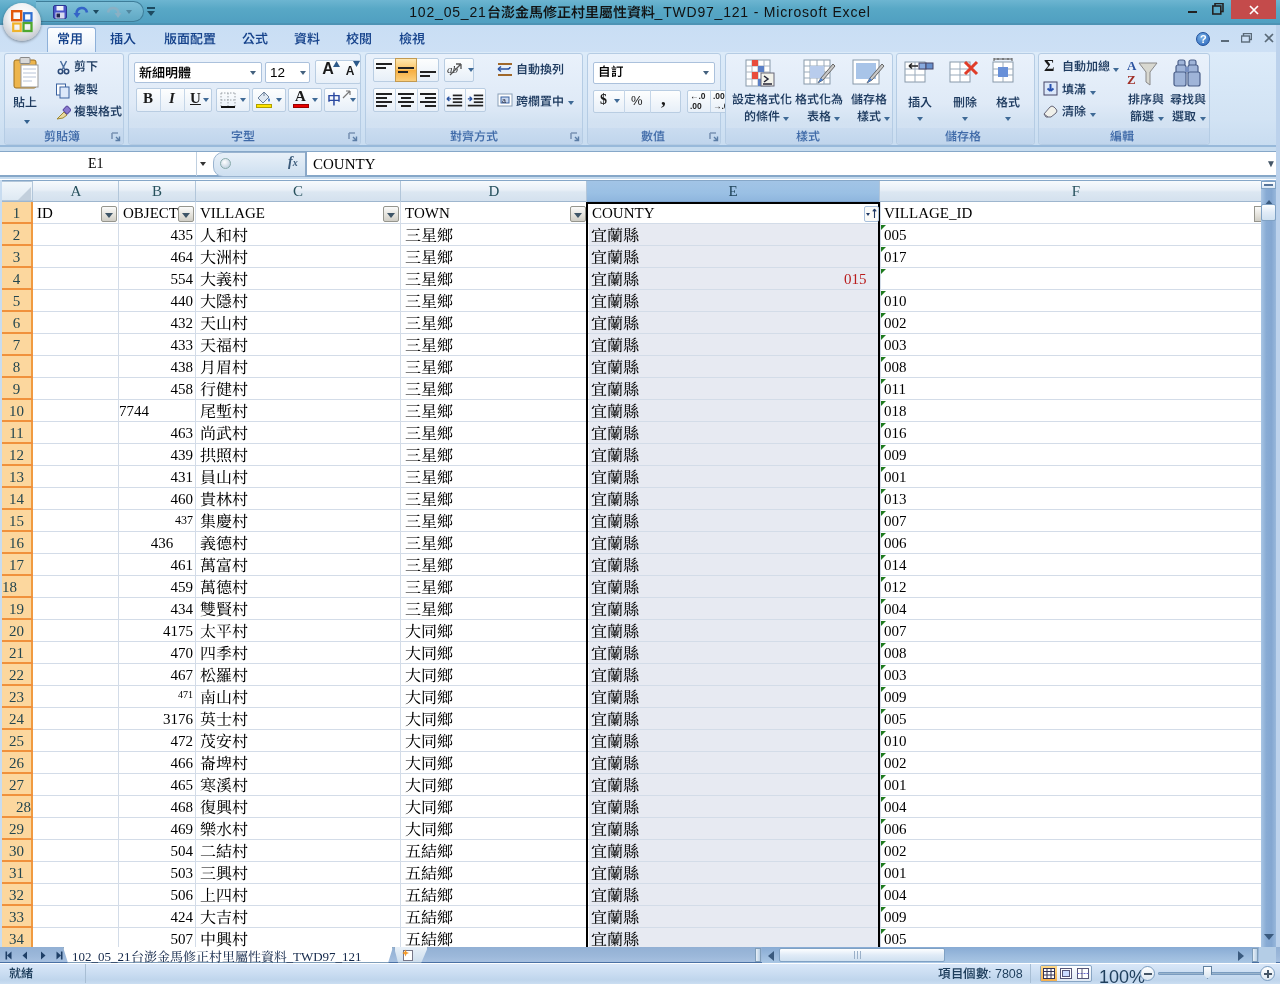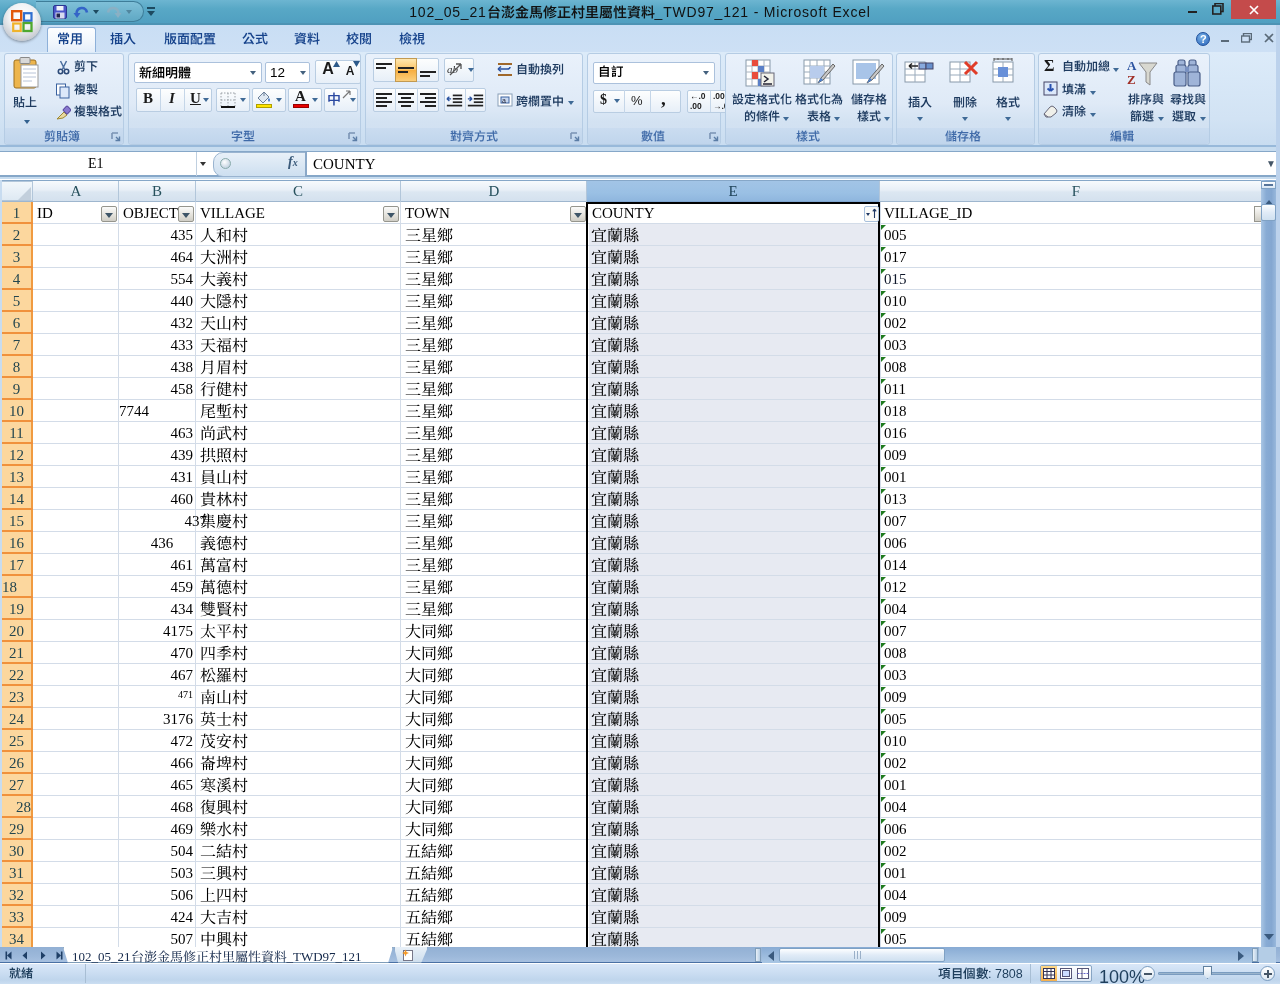--- a/index.html
+++ b/index.html
@@ -996,21 +996,21 @@
     </svg><svg class="k" viewBox="0 0 200 200">
       <use href="#f9109"></use>
     </svg></div>
 <div class="ab" style="left:591px;top:271px;font-size:16px;color:#000"><svg class="k" viewBox="0 0 200 200">
       <use href="#f5b9c"></use>
     </svg><svg class="k" viewBox="0 0 200 200">
       <use href="#f862d"></use>
     </svg><svg class="k" viewBox="0 0 200 200">
       <use href="#f7e23"></use>
     </svg></div>
-<div class="ab ser" style="left:884px;top:271px;font-size:15px;color:#0f172a">015</div>
+<div class="ab ser" style="left:844px;top:271px;font-size:15px;color:#b91c1c">015</div>
 <div class="ab" style="left:881px;top:269px;width:0;height:0;border-top:5px solid #1e7a1e;border-right:5px solid transparent"></div>
 <div class="ab ser" style="left:119px;top:293px;width:74px;text-align:right;font-size:15px;color:#000">440</div>
 <div class="ab" style="left:200px;top:293px;font-size:16px;color:#000"><svg class="k" viewBox="0 0 200 200">
       <use href="#f5927"></use>
     </svg><svg class="k" viewBox="0 0 200 200">
       <use href="#f96b1"></use>
     </svg><svg class="k" viewBox="0 0 200 200">
       <use href="#f6751"></use>
     </svg></div>
 <div class="ab" style="left:405px;top:293px;font-size:16px;color:#000"><svg class="k" viewBox="0 0 200 200">
@@ -1238,21 +1238,21 @@
     </svg></div>
 <div class="ab" style="left:591px;top:491px;font-size:16px;color:#000"><svg class="k" viewBox="0 0 200 200">
       <use href="#f5b9c"></use>
     </svg><svg class="k" viewBox="0 0 200 200">
       <use href="#f862d"></use>
     </svg><svg class="k" viewBox="0 0 200 200">
       <use href="#f7e23"></use>
     </svg></div>
 <div class="ab ser" style="left:884px;top:491px;font-size:15px;color:#000">013</div>
 <div class="ab" style="left:881px;top:489px;width:0;height:0;border-top:5px solid #1e7a1e;border-right:5px solid transparent"></div>
-<div class="ab ser" style="left:133px;top:513px;width:74px;text-align:right;font-size:15px;color:#000">437</div>
+<div class="ab ser" style="left:119px;top:513px;width:74px;text-align:right;font-size:12px;color:#000">437</div>
 <div class="ab" style="left:200px;top:513px;font-size:16px;color:#000"><svg class="k" viewBox="0 0 200 200">
       <use href="#f96c6"></use>
     </svg><svg class="k" viewBox="0 0 200 200">
       <use href="#f6176"></use>
     </svg><svg class="k" viewBox="0 0 200 200">
       <use href="#f6751"></use>
     </svg></div>
 <div class="ab" style="left:405px;top:513px;font-size:16px;color:#000"><svg class="k" viewBox="0 0 200 200">
       <use href="#f4e09"></use>
     </svg><svg class="k" viewBox="0 0 200 200">

